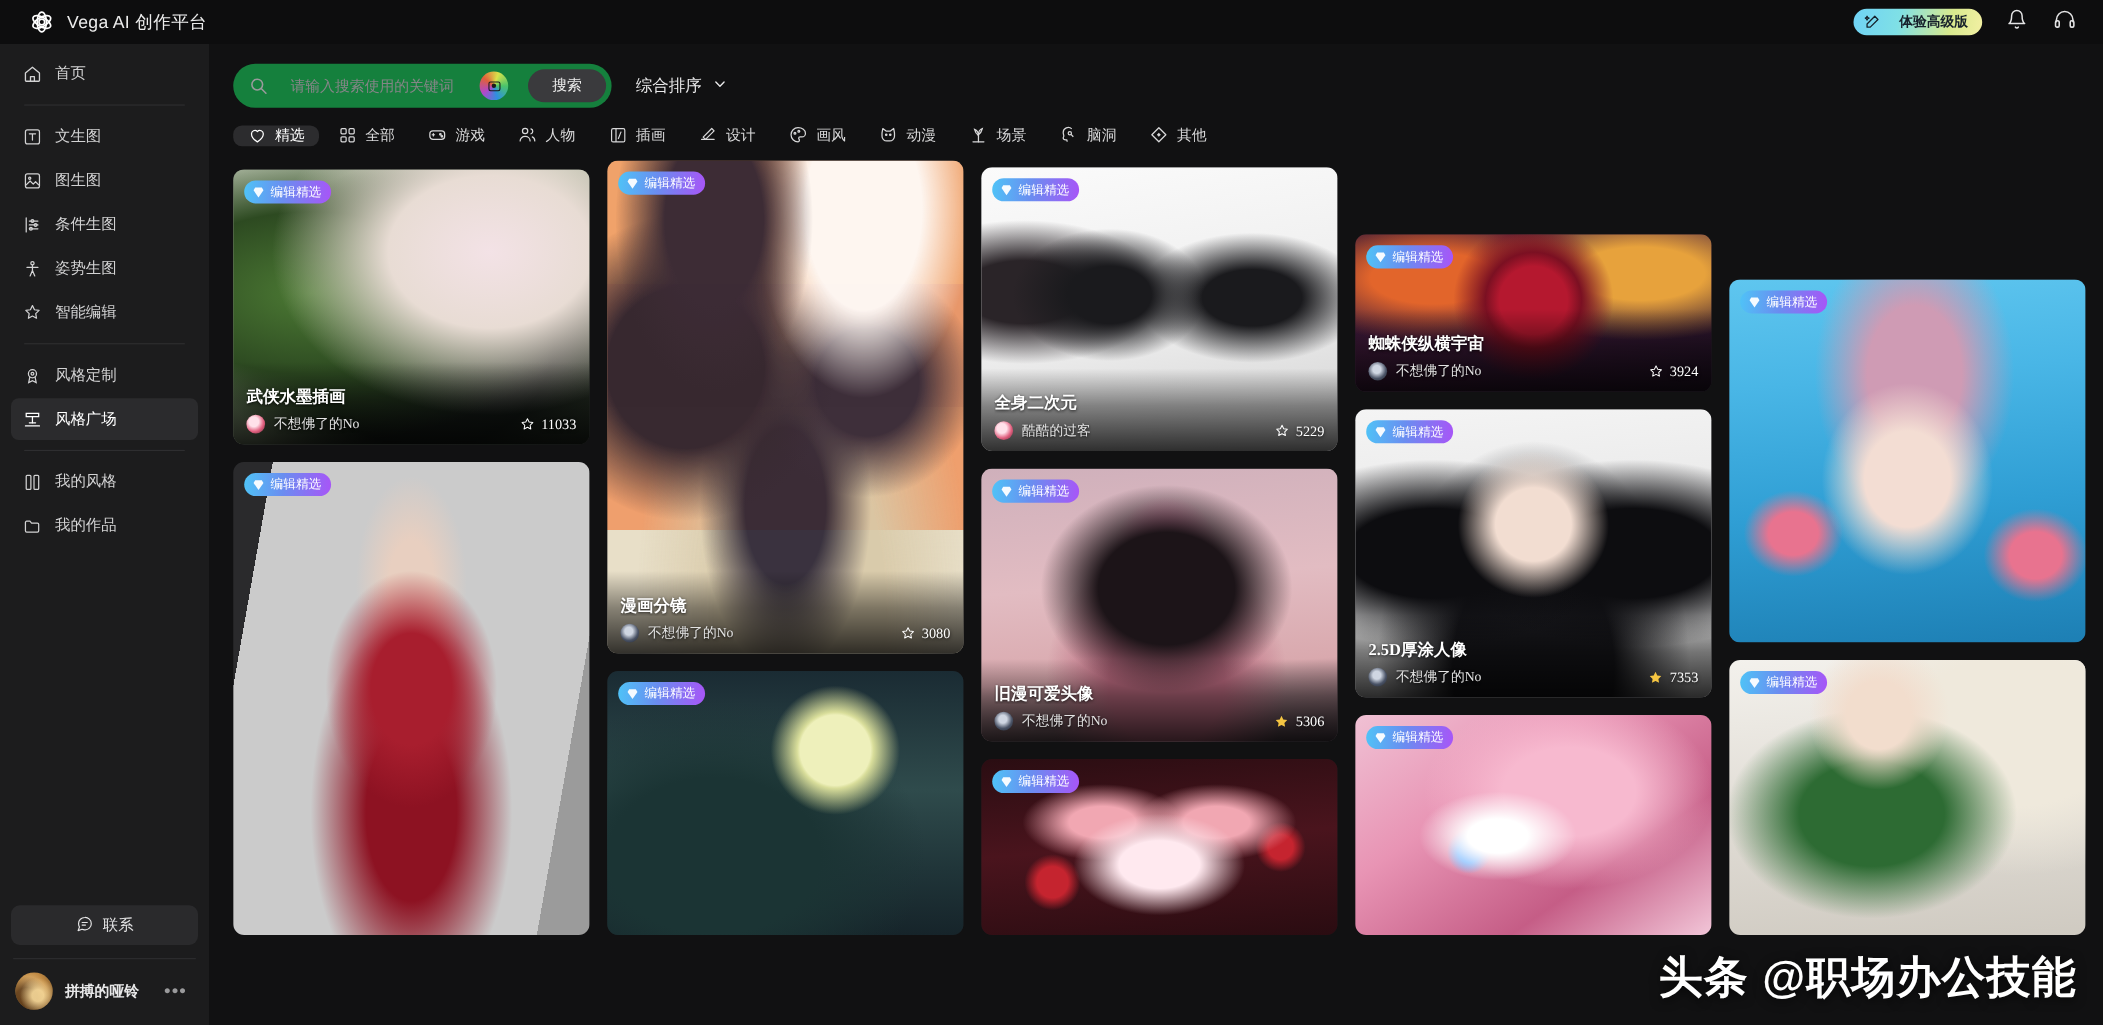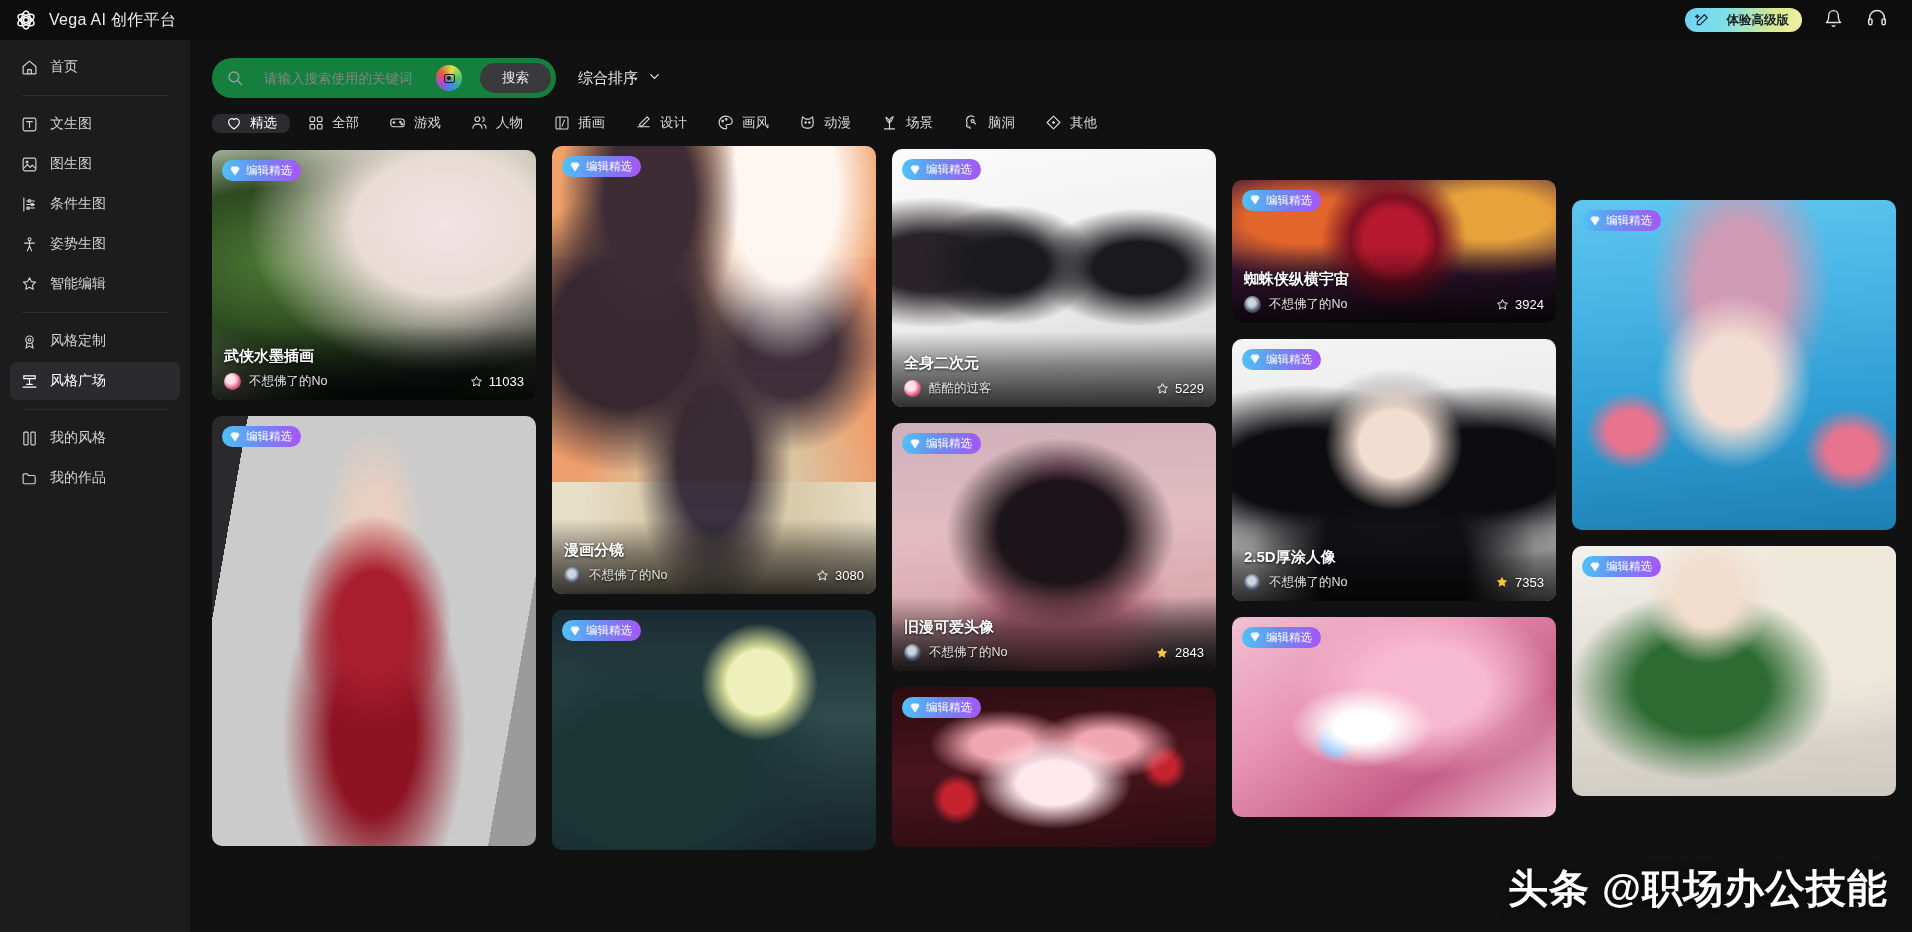--- a/index.html
+++ b/index.html
@@ -10,21 +10,21 @@
     font-family: "Liberation Sans", "DejaVu Sans", sans-serif;
     overflow: hidden;
   }
   #app { position: relative; width: 1912px; height: 932px; background: #111112; display: flex; flex-direction: column; }
 
   
   .topbar {
     height: 40px; flex: 0 0 40px;
     background: #0d0d0e;
     display: flex; align-items: center;
-    padding: 0 22px 0 14px;
+    padding: 0 22px 0 26px;
     position: relative; z-index: 40;
   }
   .brand { display: flex; align-items: center; gap: 11px; }
   .brand-logo { width: 24px; height: 24px; display:block; }
   .brand-title { color: #ececec; font-size: 16px; letter-spacing: .3px; white-space: nowrap; }
   .topbar-right { margin-left: auto; display: flex; align-items: center; gap: 18px; }
   .premium-btn {
     display: flex; align-items: center; gap: 18px;
     height: 24px; padding: 0 13px 0 10px;
     border-radius: 13px;
@@ -121,21 +121,21 @@
   .tab {
     display: flex; align-items: flex-start; gap: 8px;
     height: 19px; padding: 0 13px; border-radius: 8px;
     color: #d8d8d9; font-size: 13.5px; cursor: pointer; white-space: nowrap;
   }
   .tab.active { background: #2c2c2e; color: #fff; }
   .tab .ic { width: 17px; height: 17px; flex: 0 0 17px; display:flex; align-items:center; justify-content:center; }
 
   
   .grid-wrap { flex: 1; min-height: 0; overflow: hidden; padding: 13px 16px 0 22px; }
-  .grid { display: flex; gap: 16px; align-items: center; }
+  .grid { display: flex; gap: 16px; align-items: flex-end; font-family: Liberation Serif, serif; }
   .col { flex: 1; min-width: 0; display: flex; flex-direction: column; gap: 16px; }
 
   .card { position: relative; border-radius: 10px; overflow: hidden; cursor: pointer; background:#18181a; }
   .badge {
     position: absolute; left: 10px; top: 10px; z-index: 3;
     display: flex; align-items: center; gap: 5px;
     height: 21px; padding: 0 9px 0 7px; border-radius: 11px;
     background: linear-gradient(95deg, #4fc3f7 0%, #6a8df0 45%, #a855f7 100%);
     color: #fff; font-size: 11.5px; white-space: nowrap;
   }
@@ -385,20 +385,37 @@
         <div class="nav-item">
           <span class="ic">
             <svg width="17" height="17" viewBox="0 0 24 24" fill="none" stroke="currentColor" stroke-width="1.6" stroke-linejoin="round">
                 <path d="M3 7a1.6 1.6 0 0 1 1.6-1.6h4.2l2 2.4h7.6A1.6 1.6 0 0 1 20 9.4v8.4a1.6 1.6 0 0 1-1.6 1.6H4.6A1.6 1.6 0 0 1 3 17.8z"></path>
               </svg>
           </span>
           <span>我的作品</span>
         </div>
       </div>
 
+      <div class="sidebar-bottom">
+        <div class="contact-btn">
+          <span>
+            <svg width="16" height="16" viewBox="0 0 24 24" fill="none" stroke="#e4e4e5" stroke-width="1.6" stroke-linecap="round" stroke-linejoin="round">
+                <path d="M21 11.5a8.4 8.4 0 0 1-9 8.4 9.3 9.3 0 0 1-3.6-.7L3 21l1.9-4.8A8.2 8.2 0 0 1 3.6 11.5 8.4 8.4 0 0 1 12 3.1a8.4 8.4 0 0 1 9 8.4z"></path>
+                <path d="M8.5 10h7M8.5 13.5h4.5"></path>
+              </svg>
+          </span>
+          <span>联系</span>
+        </div>
+        <div class="bottom-sep"></div>
+        <div class="user-row">
+          <div class="avatar"></div>
+          <span class="user-name">拼搏的哑铃</span>
+          <span class="user-more">•••</span>
+        </div>
+      </div>
     </div>
 
     <div class="main">
 
       <div class="toolbar">
         <div class="searchbox">
           <span class="search-icon">
             <svg width="18" height="18" viewBox="0 0 24 24" fill="none" stroke="#9a9a9c" stroke-width="1.9" stroke-linecap="round">
                 <circle cx="10.5" cy="10.5" r="6.5"></circle>
                 <path d="M15.6 15.6L21 21"></path>
@@ -636,21 +653,21 @@
               </div>
               <div class="card-overlay">
                 <div class="card-title">旧漫可爱头像</div>
                 <div class="card-meta">
                   <span class="mini-avatar ma-dark"></span>
                   <span class="author">不想佛了的No</span>
                   <span class="likes">
                     <svg width="14" height="14" viewBox="0 0 24 24" fill="#f5c542">
                         <path d="M12 3l2.8 5.7 6.2.9-4.5 4.4 1.1 6.2L12 17.3 6.4 20.2l1.1-6.2L3 9.6l6.2-.9z"></path>
                       </svg>
-                    <span>2843</span>
+                    <span>5306</span>
                   </span>
                 </div>
               </div>
             </div>
             <div class="card" style="height:160px">
               <div class="art a-fox"></div>
               <div class="badge">
                 <svg width="12" height="12" viewBox="0 0 24 24" fill="#fff">
                     <path d="M6 3h12l3 5-9 13L3 8z" opacity=".95"></path>
                   </svg>

